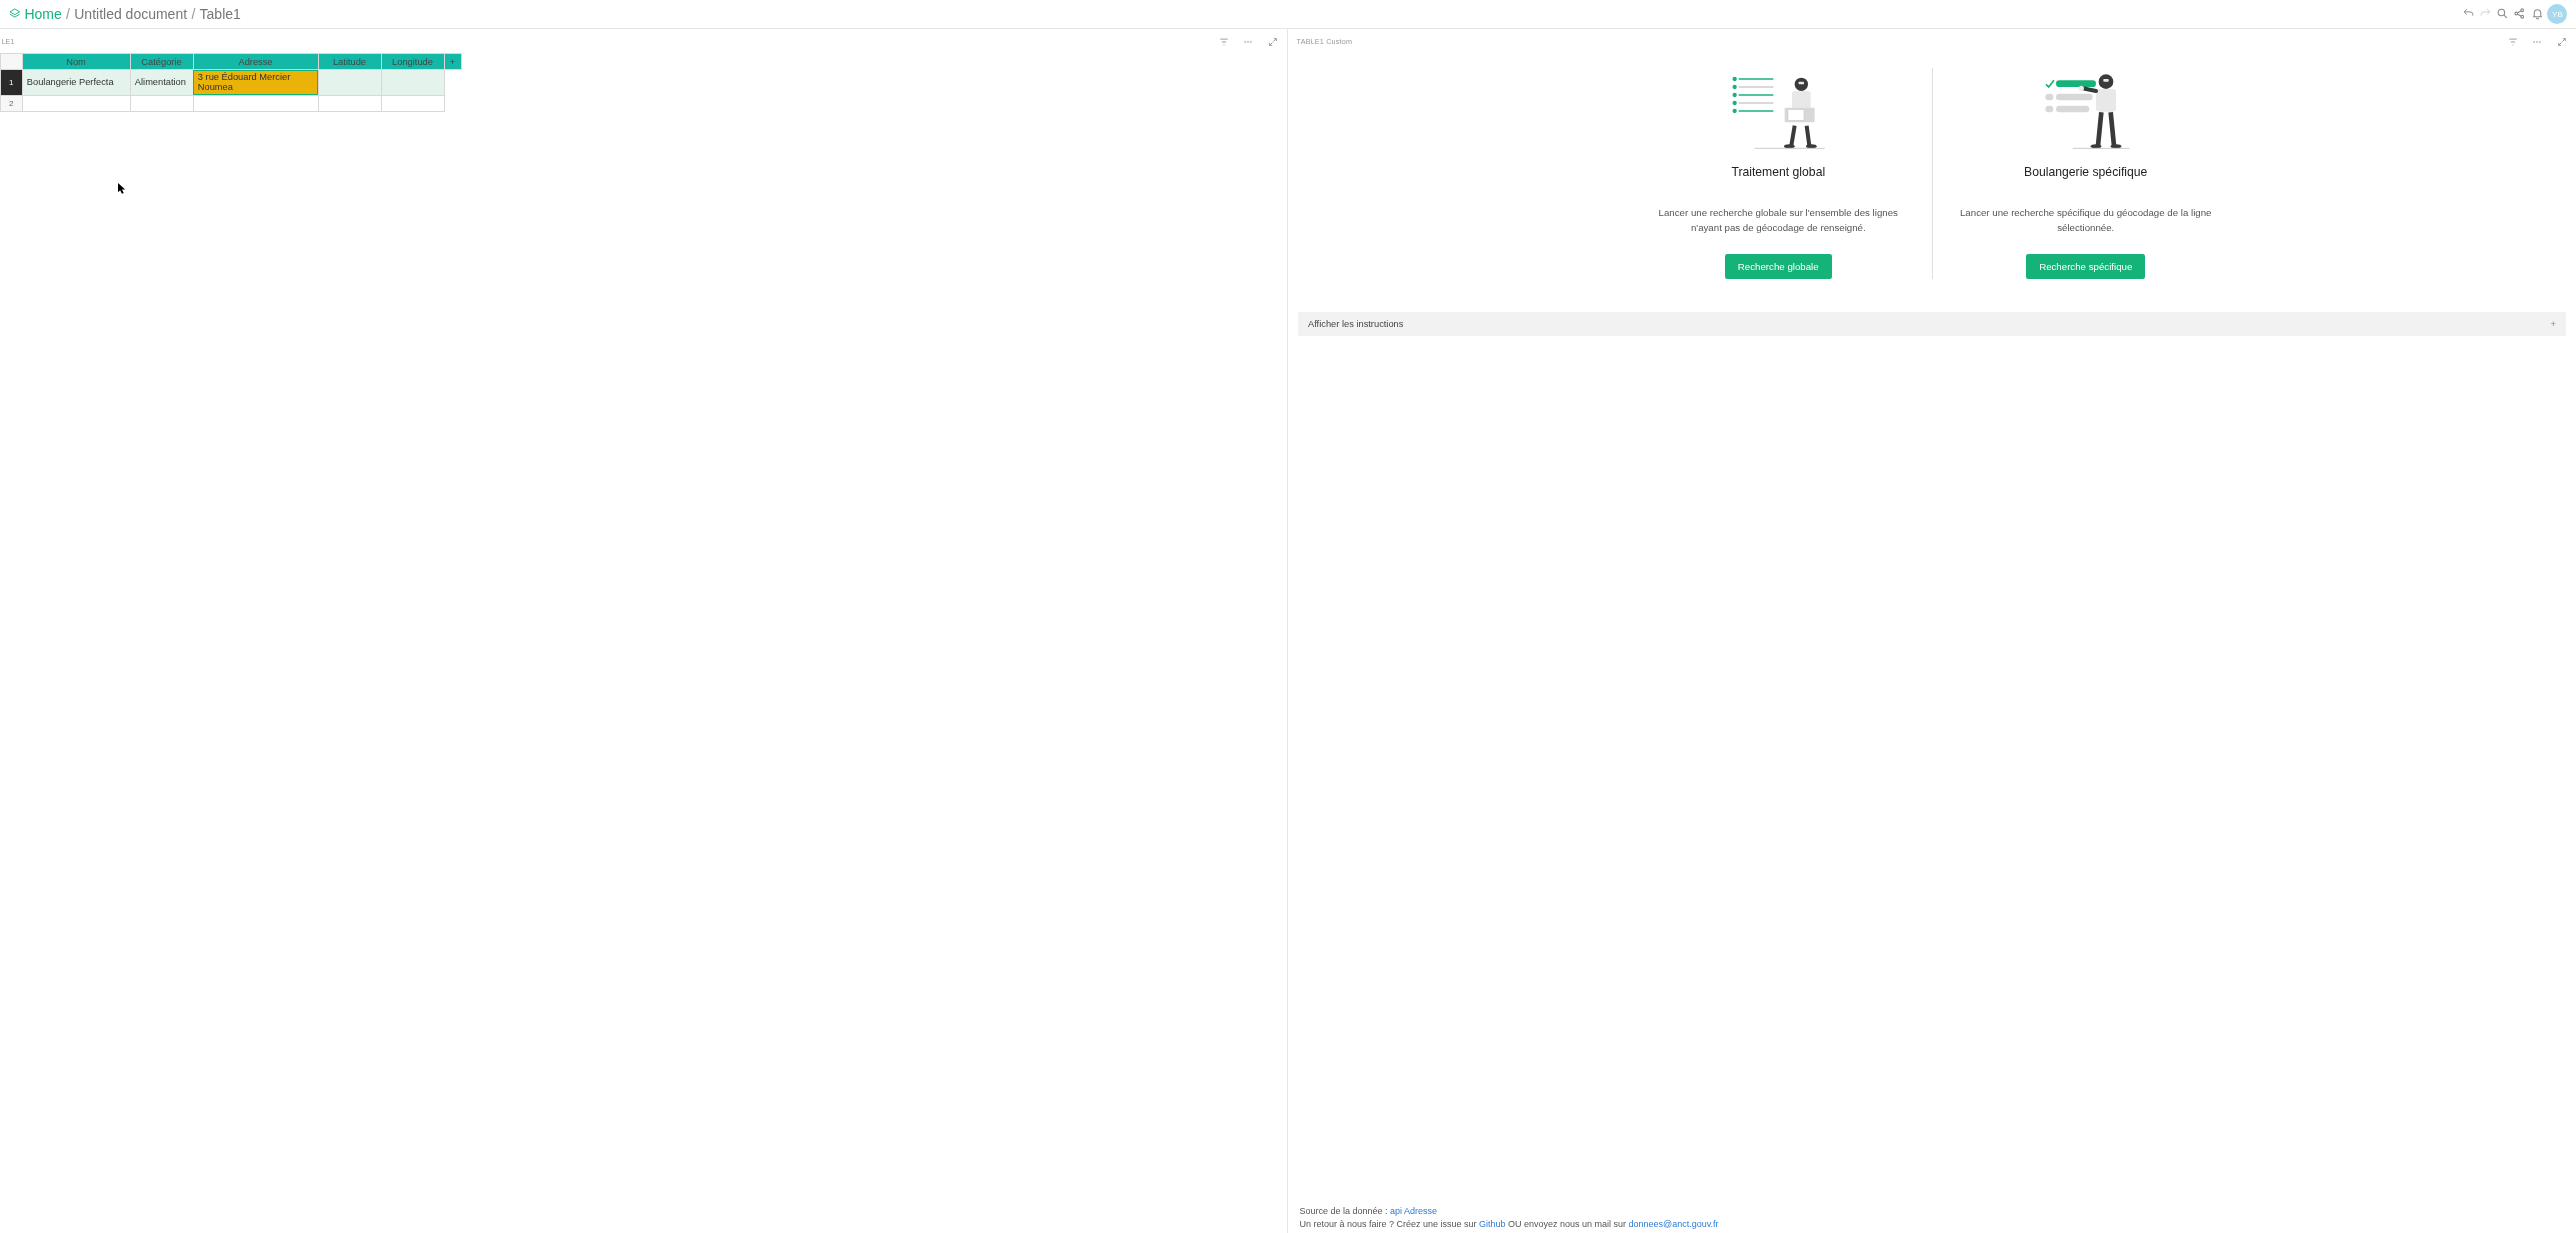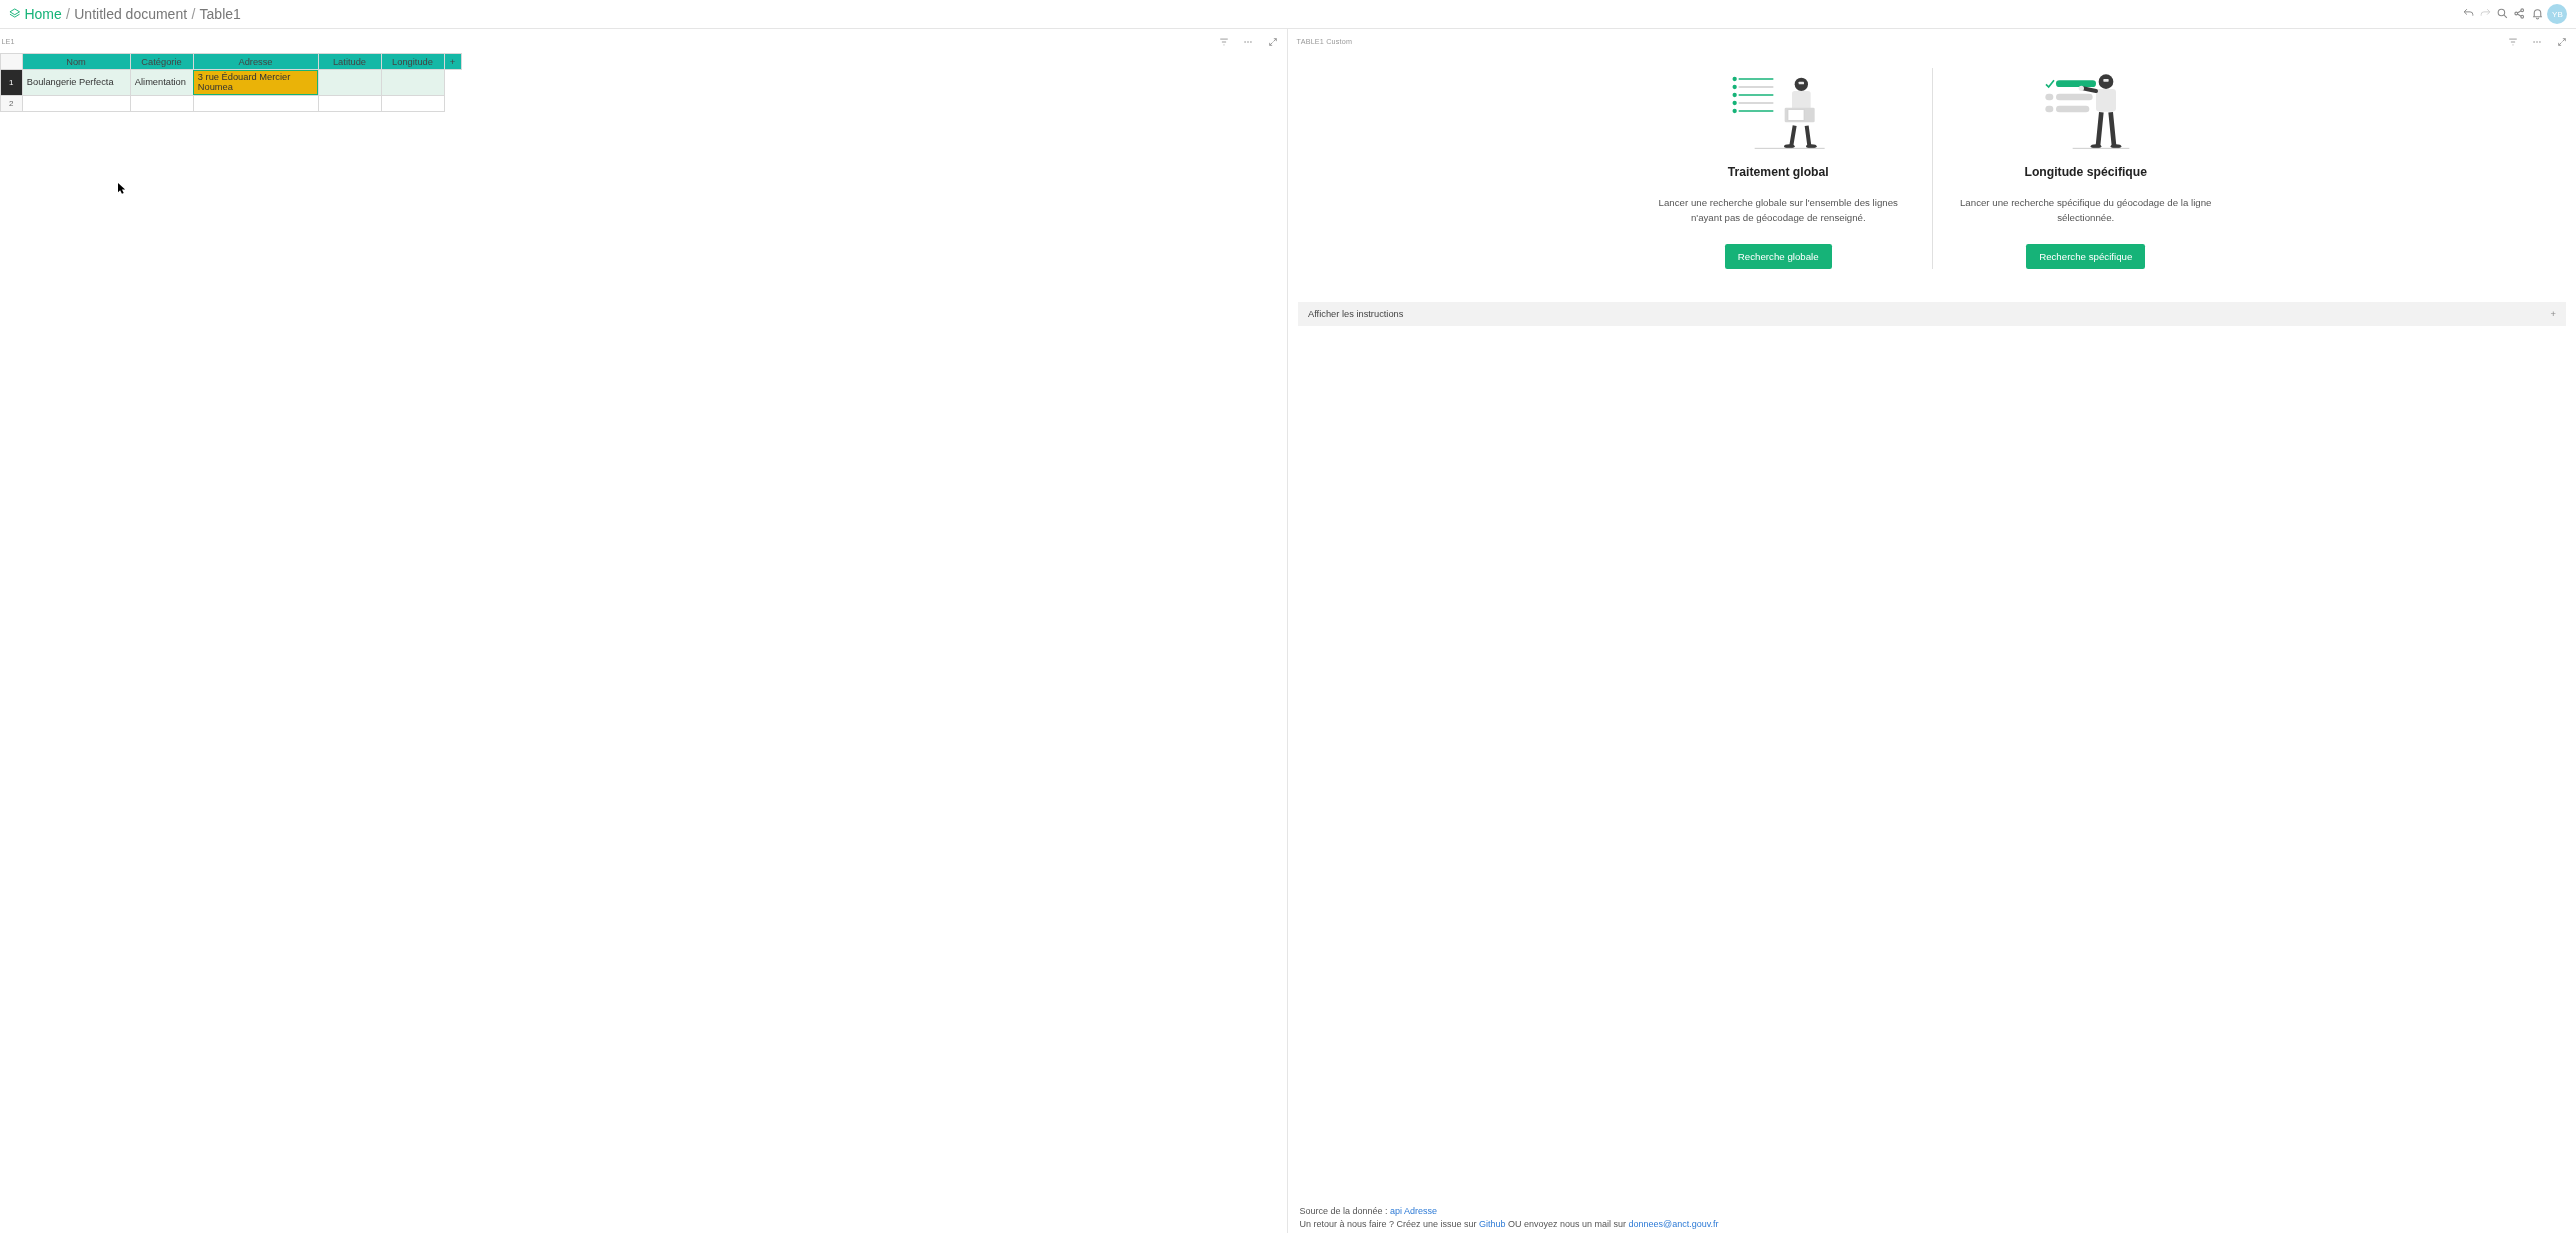--- a/index.html
+++ b/index.html
@@ -43,21 +43,21 @@
 
 
 .right-panel { flex: 1; display: flex; flex-direction: column; overflow: auto; }
 .right-panel .panel-header { padding-left: 8.6px; }
 .custom-widget { padding: 14.3px 10px 0; flex: 1; display: flex; flex-direction: column; }
 .widget-title { font-size: 18.6px; font-weight: 700; text-align: center; margin: 20px 0 26px; color: #222; }
 .options { display: flex; justify-content: center; }
 .option { flex: 1; max-width: 301px; display: flex; flex-direction: column; align-items: center; padding: 0 21.5px; }
 .divider { width: 0.7px; background: #e0e0e0; margin: 0 2.9px; }
 .illus { width: 100px; height: 86px; margin-bottom: 11.5px; display: flex; align-items: center; justify-content: center; }
-.option h3 { font-size: 12.2px; font-weight: 700; margin-bottom: 16px; color: #222; }
+.option h3 { font-size: 12.2px; font-weight: 400; margin-bottom: 26px; color: #222; }
 .option p { font-size: 9.7px; color: #555; text-align: center; line-height: 1.55; margin-bottom: 18.6px; }
 .btn-primary { background: #16b378; color: #fff; border: none; padding: 7.2px 13px; font-size: 9.7px; border-radius: 2.2px; cursor: pointer; }
 
 .instructions-bar { margin-top: 33px; background: #f2f2f2; padding: 7.2px 10px; display: flex; justify-content: space-between; align-items: center; font-size: 9.3px; color: #444; cursor: pointer; }
 .instructions-bar .plus { color: #888; }
 
 .footer-text { margin-top: auto; padding: 8.6px 1.4px 1.4px; font-size: 9px; color: #555; line-height: 1.5; }
 .footer-text a { color: #2e7bd6; text-decoration: none; }
 
 .cursor-indicator { position: fixed; pointer-events: none; width: 8.6px; height: 11.5px; }
@@ -256,21 +256,21 @@
                 <rect x="90" y="27" width="30" height="34" fill="#e8e8e8" rx="5"></rect>
                 <path d="M90 30 L70 26" stroke="#3a3a3a" stroke-width="6" stroke-linecap="round"></path>
                 <circle cx="68" cy="26" r="4" fill="#e8e8e8"></circle>
                 <path d="M98 62 L93 112 M112 62 L117 112" stroke="#3a3a3a" stroke-width="7"></path>
                 <ellipse cx="90" cy="113" rx="8" ry="3" fill="#3a3a3a"></ellipse>
                 <ellipse cx="120" cy="113" rx="8" ry="3" fill="#3a3a3a"></ellipse>
                 <line x1="55" y1="116" x2="140" y2="116" stroke="#ccc" stroke-width="1.5"></line>
               </g>
             </svg>
           </div>
-          <h3>Longitude spécifique</h3>
+          <h3>Boulangerie spécifique</h3>
           <p>Lancer une recherche spécifique du géocodage de la ligne sélectionnée.</p>
           <button class="btn-primary">Recherche spécifique</button>
         </div>
       </div>
 
       <div class="instructions-bar">
         <span>Afficher les instructions</span>
         <span class="plus">+</span>
       </div>
 

